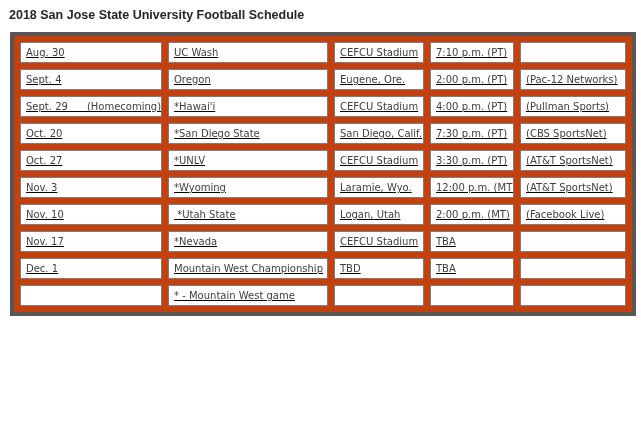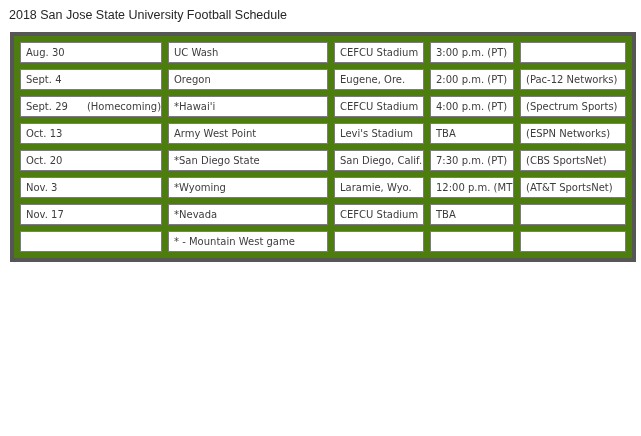--- a/index.html
+++ b/index.html
@@ -17,31 +17,32 @@
   body {
     width: 641px;
     height: 436px;
     font-family: "DejaVu Sans", "Liberation Sans", sans-serif;
     overflow: hidden;
   }
   .page-title {
     margin: 8px 0 0 9px;
     font-family: "Liberation Sans", "DejaVu Sans", sans-serif;
     font-size: 12.5px;
-    font-weight: normal;
+    font-weight: bold;
     color: var(--title-color);
   }
   table.schedule {
     margin: 10px 0 0 10px;
     border: 4px solid var(--outer-border);
     border-collapse: separate;
     border-spacing: 6px;
     table-layout: fixed;
     width: 626px;
-    background: #4d7c0f;
+    background: #c2410c;
+    text-decoration: underline;
   }
   table.schedule td {
     border: 1px solid var(--cell-border);
     height: 21px;
     padding: 1px 2px 1px 5px;
     font-family: "DejaVu Sans", "Liberation Sans", sans-serif;
     font-size: 10px;
     color: var(--text-color);
     white-space: pre;
     overflow: hidden;
@@ -65,62 +66,76 @@
     <col class="c-opponent">
     <col class="c-location">
     <col class="c-time">
     <col class="c-network">
   </colgroup>
   <tbody>
       <tr>
         <td>Aug. 30</td>
         <td>UC Wash</td>
         <td>CEFCU Stadium</td>
-        <td>3:00 p.m. (PT)</td>
+        <td>7:10 p.m. (PT)</td>
         <td></td>
       </tr>
       <tr>
         <td>Sept. 4</td>
         <td>Oregon</td>
         <td>Eugene, Ore.</td>
         <td>2:00 p.m. (PT)</td>
         <td>(Pac-12 Networks)</td>
       </tr>
       <tr>
         <td>Sept. 29      (Homecoming)</td>
         <td>*Hawai'i</td>
         <td>CEFCU Stadium</td>
         <td>4:00 p.m. (PT)</td>
-        <td>(Spectrum Sports)</td>
-      </tr>
-      <tr>
-        <td>Oct. 13</td>
-        <td>Army West Point</td>
-        <td>Levi's Stadium</td>
-        <td>TBA</td>
-        <td>(ESPN Networks)</td>
+        <td>(Pullman Sports)</td>
       </tr>
       <tr>
         <td>Oct. 20</td>
         <td>*San Diego State</td>
         <td>San Diego, Calif.</td>
         <td>7:30 p.m. (PT)</td>
         <td>(CBS SportsNet)</td>
       </tr>
       <tr>
+        <td>Oct. 27</td>
+        <td>*UNLV</td>
+        <td>CEFCU Stadium</td>
+        <td>3:30 p.m. (PT)</td>
+        <td>(AT&amp;T SportsNet)</td>
+      </tr>
+      <tr>
         <td>Nov. 3</td>
         <td>*Wyoming</td>
         <td>Laramie, Wyo.</td>
         <td>12:00 p.m. (MT)</td>
         <td>(AT&amp;T SportsNet)</td>
       </tr>
       <tr>
+        <td>Nov. 10</td>
+        <td> *Utah State</td>
+        <td>Logan, Utah</td>
+        <td>2:00 p.m. (MT)</td>
+        <td>(Facebook Live)</td>
+      </tr>
+      <tr>
         <td>Nov. 17</td>
         <td>*Nevada</td>
         <td>CEFCU Stadium</td>
+        <td>TBA</td>
+        <td></td>
+      </tr>
+      <tr>
+        <td>Dec. 1</td>
+        <td>Mountain West Championship</td>
+        <td>TBD</td>
         <td>TBA</td>
         <td></td>
       </tr>
       <tr>
         <td></td>
         <td>* - Mountain West game</td>
         <td></td>
         <td></td>
         <td></td>
       </tr>

